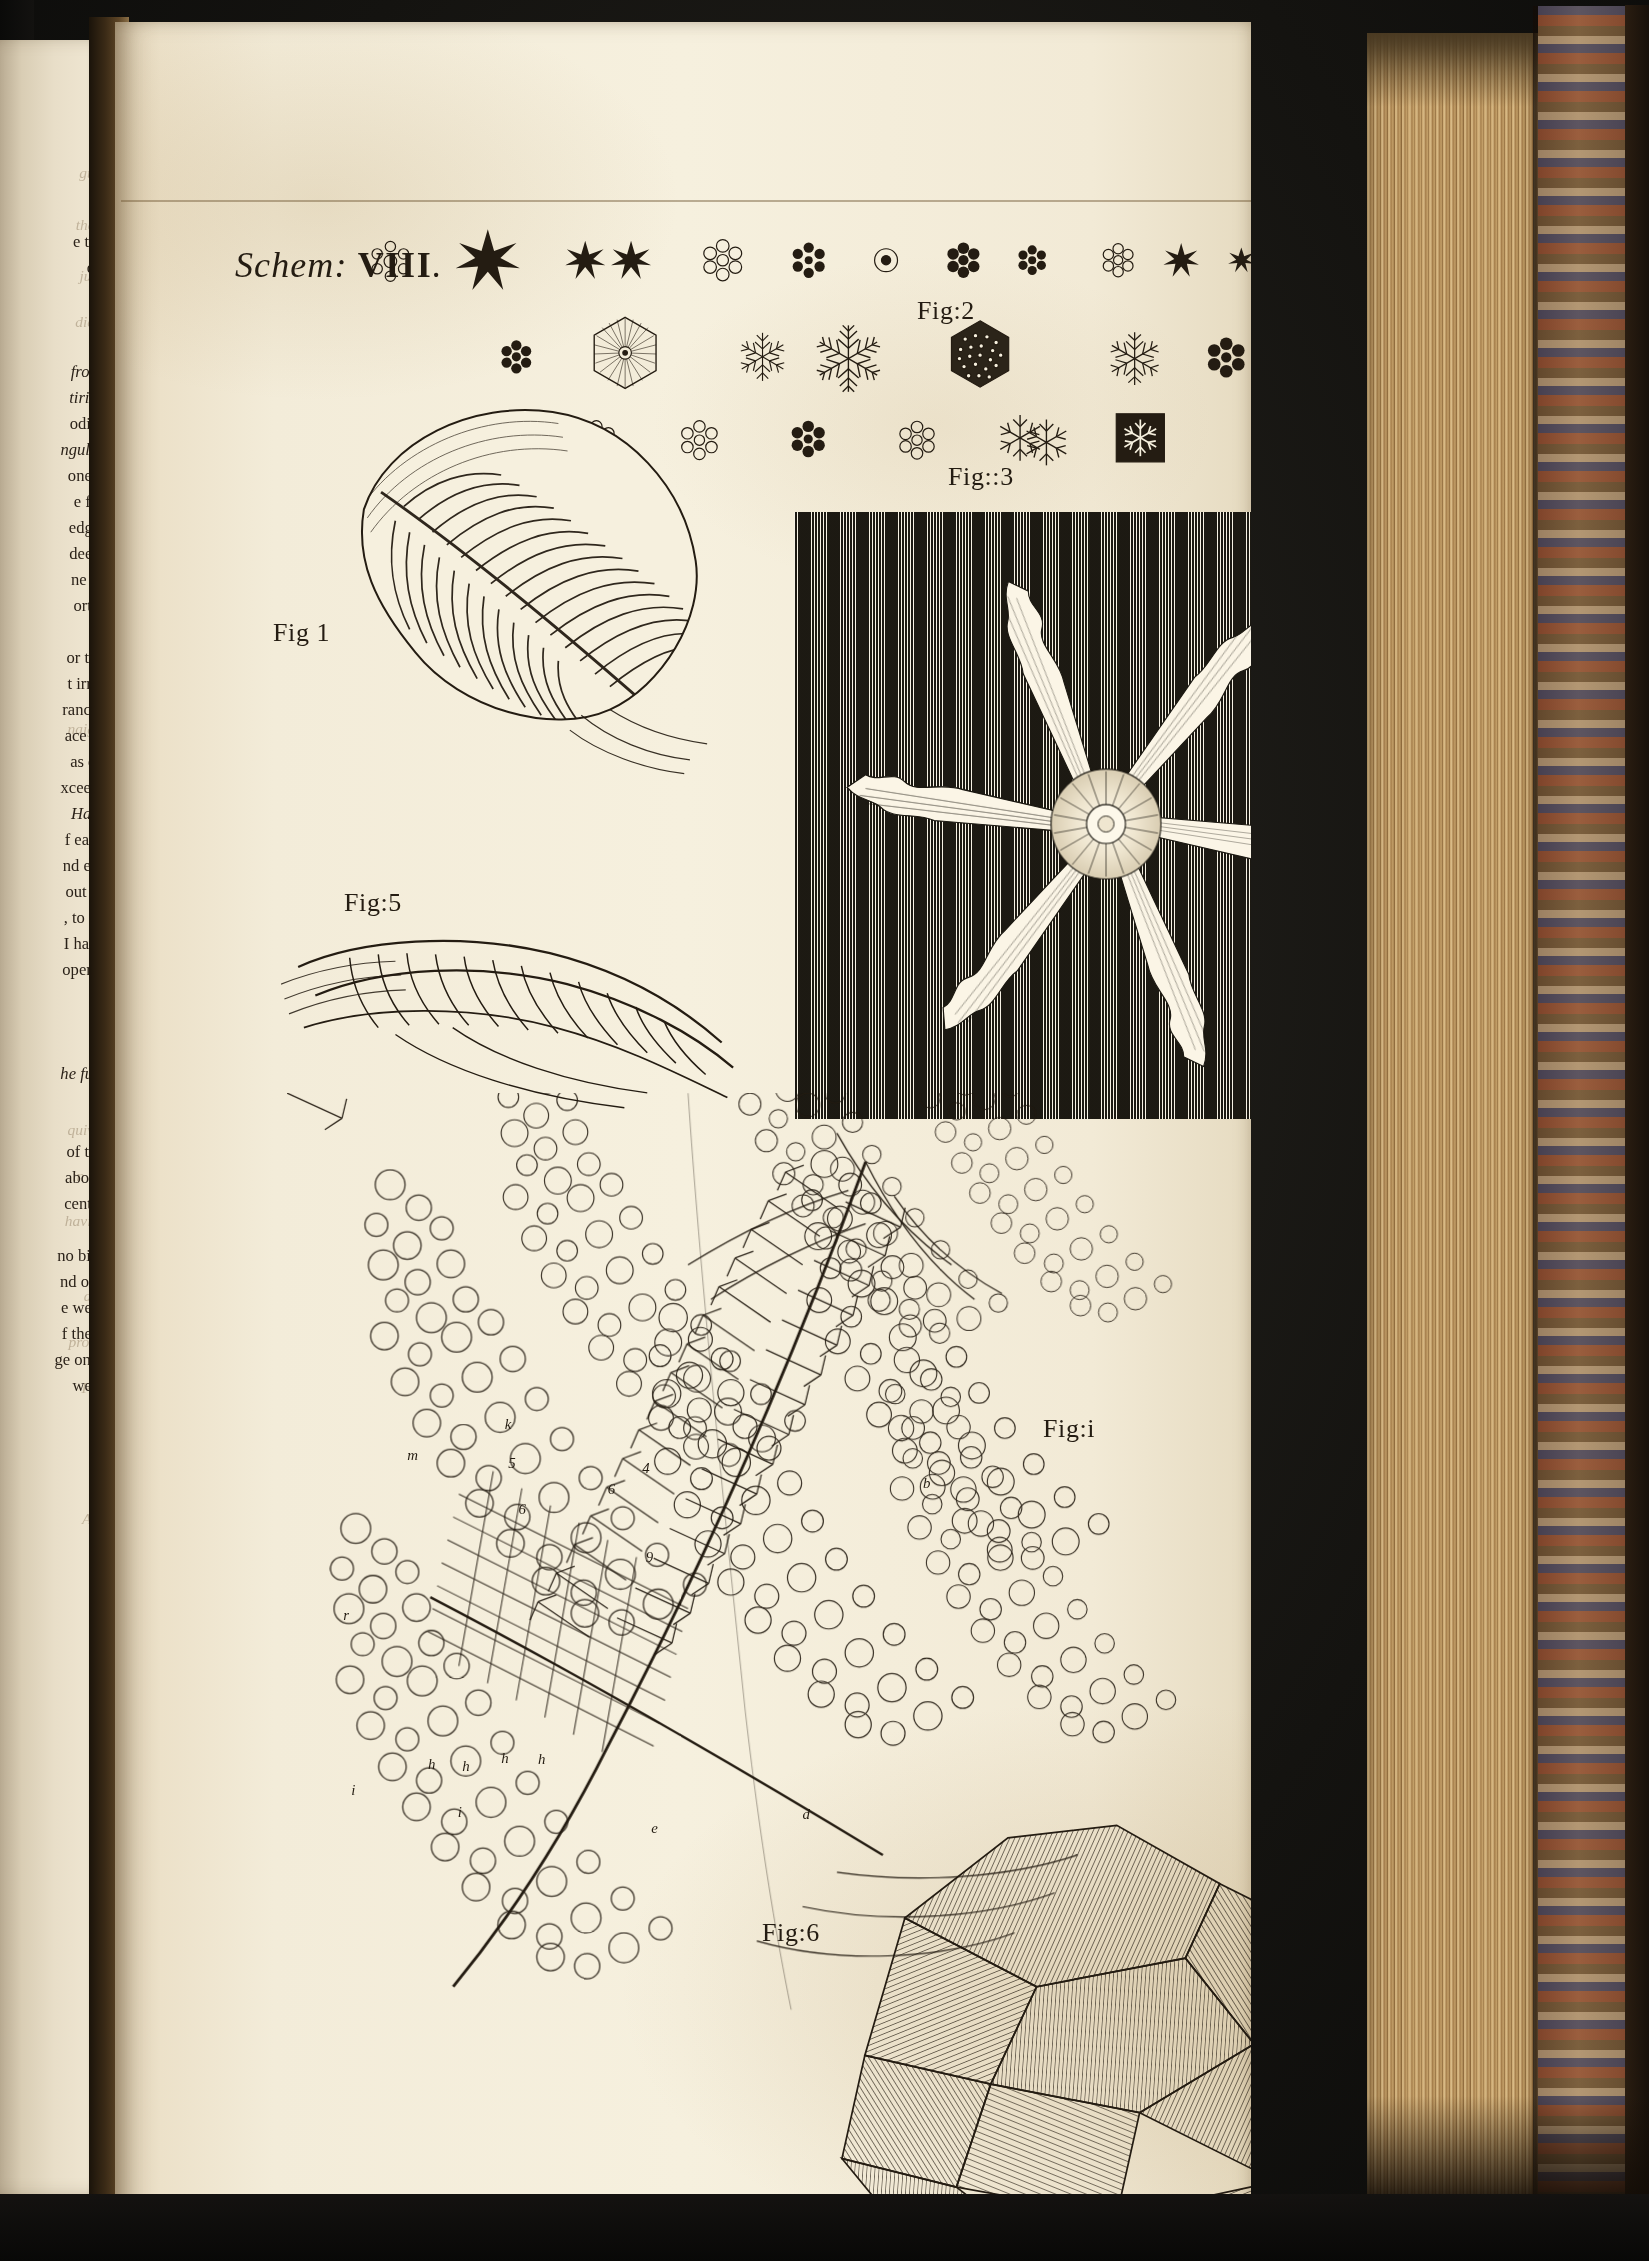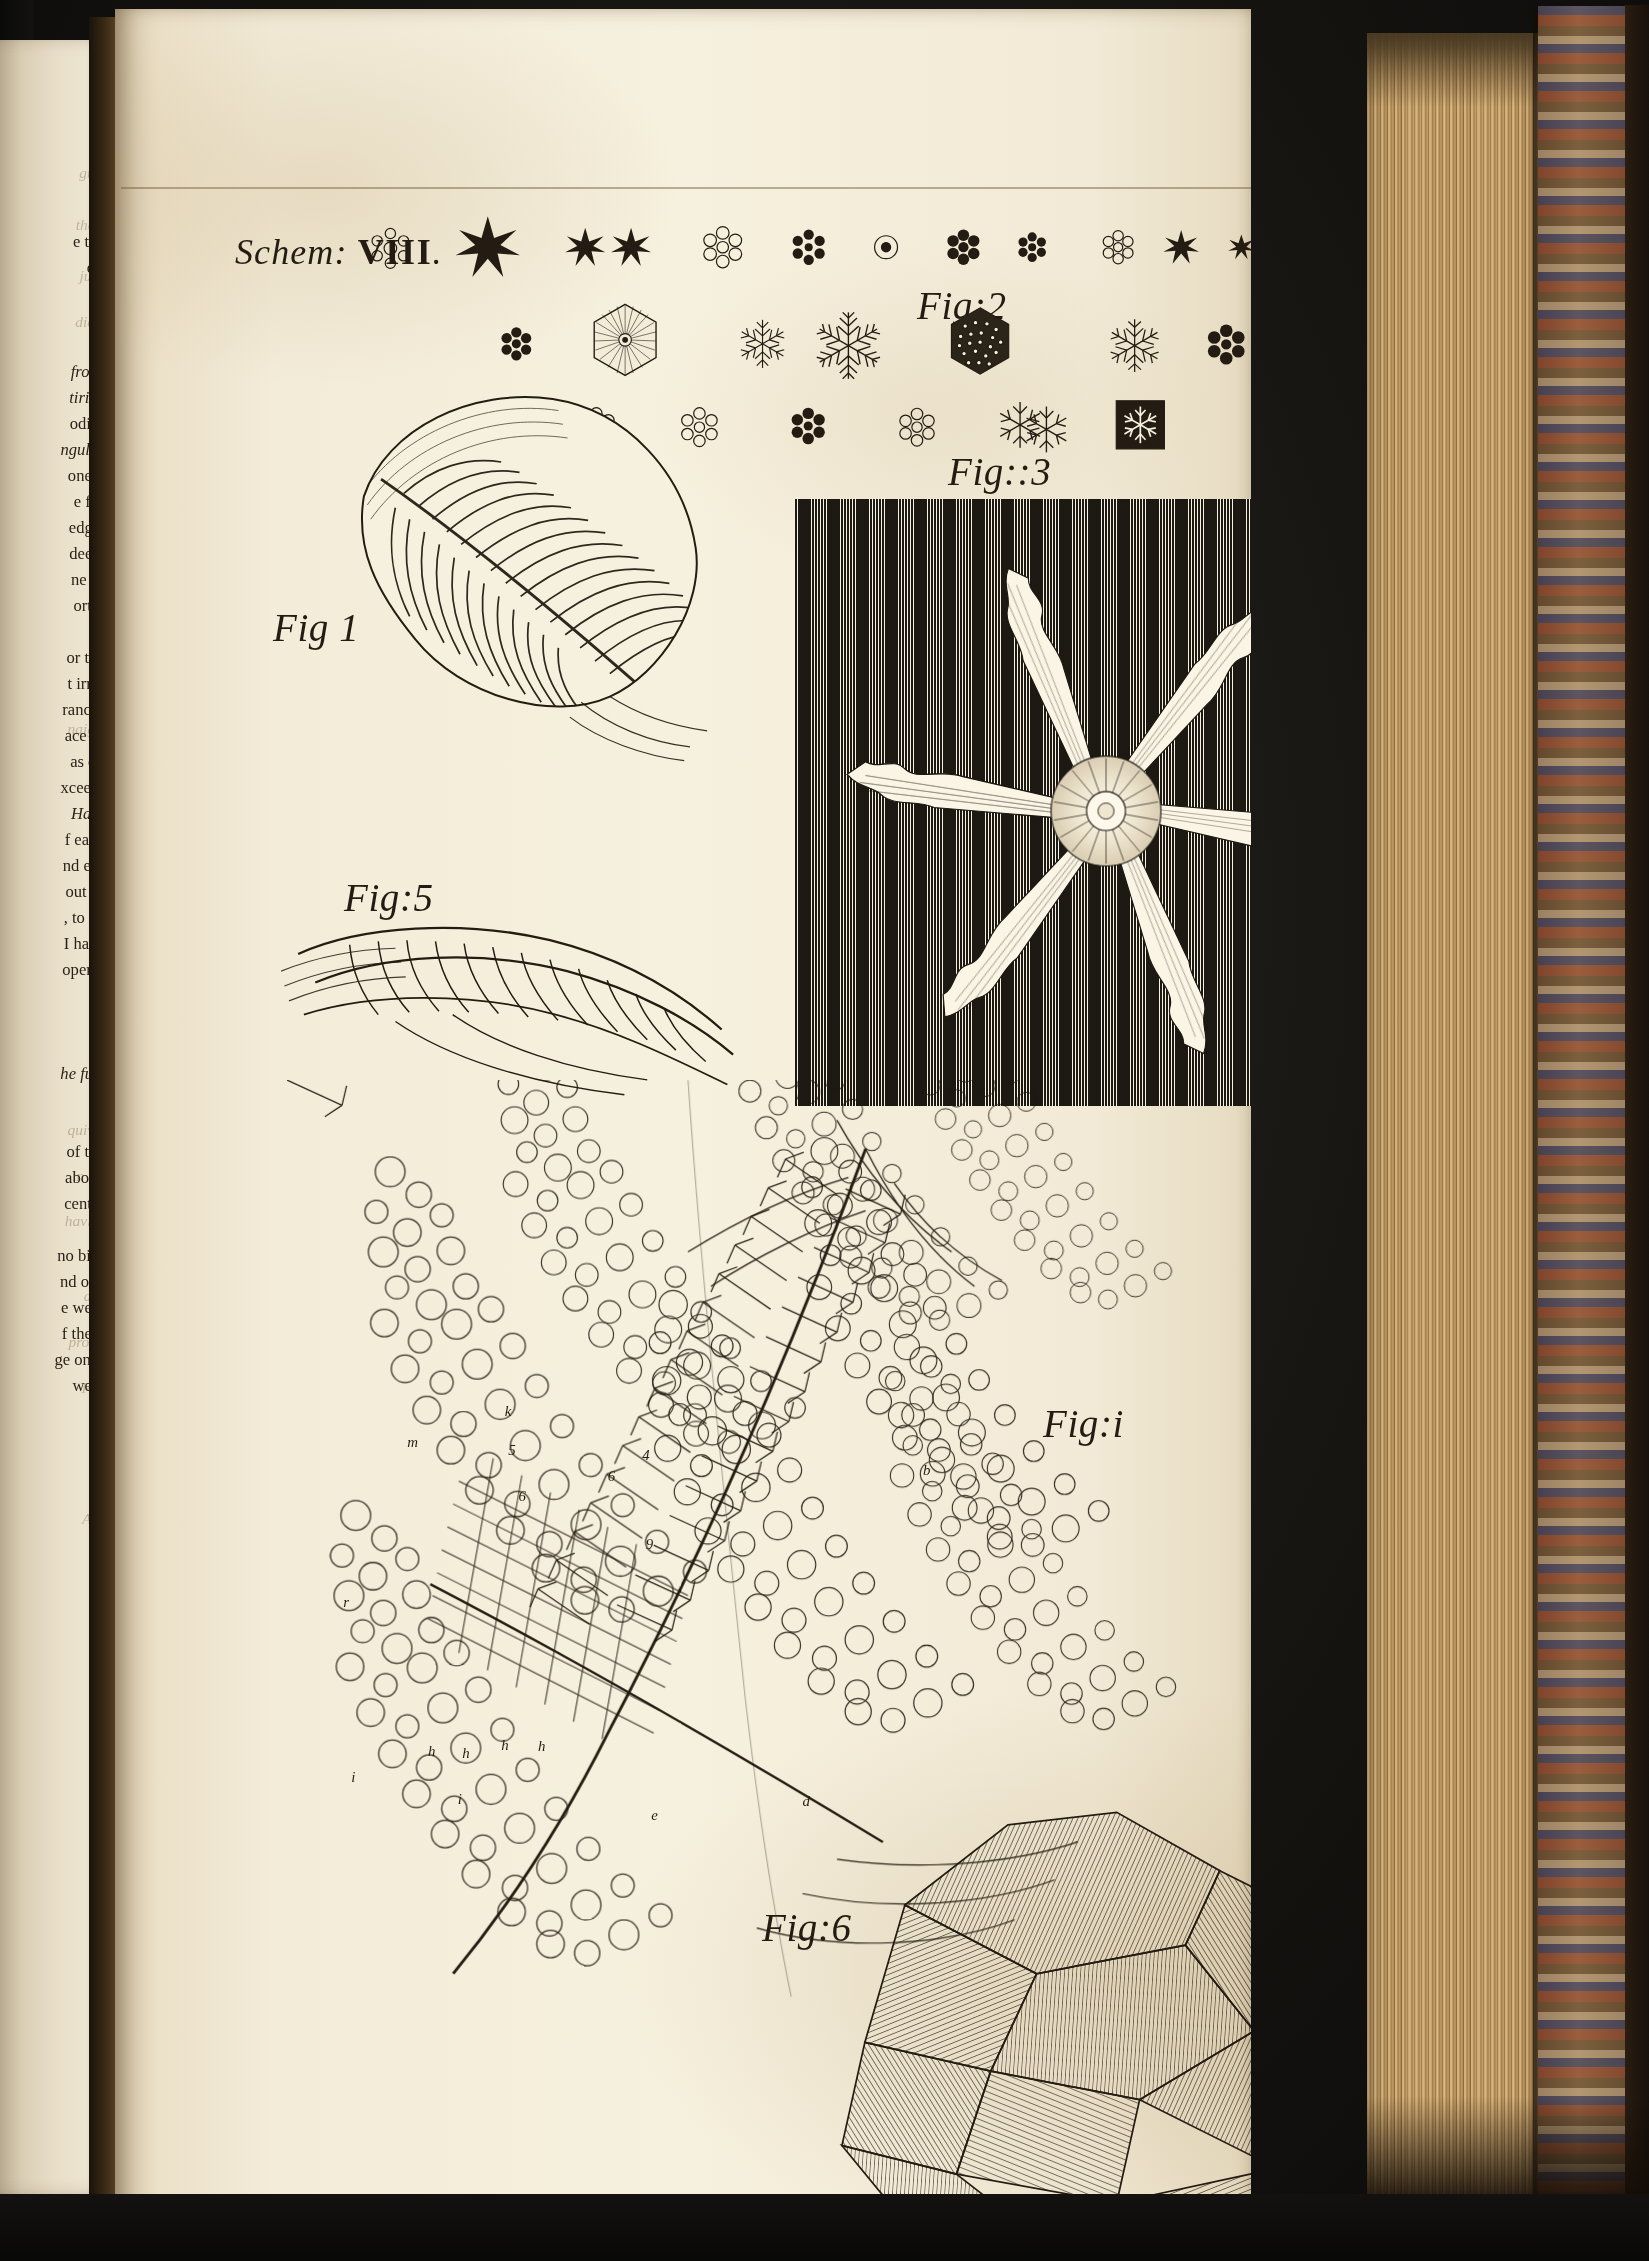--- a/index.html
+++ b/index.html
@@ -85,21 +85,21 @@
     top: 17px;
     width: 40px;
     height: 2217px;
     background: linear-gradient(to right, #1a130a 0%, #3a2a16 40%, #5d4526 75%, #8a6f47 100%);
   }
 
   
   .page {
     position: absolute;
     left: 115px;
-    top: 9px;
+    top: 22px;
     width: 1136px;
     height: 2234px;
     background:
       linear-gradient(to right, #d8c9ad 0%, #ece1c9 4%, #f3ecd9 14%, #f6f0de 50%, #f2ead6 86%, #e6dbc1 100%);
     box-shadow: inset 15px 0 24px -8px rgba(80,58,30,0.55),
                 inset -8px 0 16px -6.9px rgba(120,96,60,0.35);
     overflow: hidden;
   }
   .page-stain {
     position: absolute;
@@ -126,23 +126,22 @@
     top: 222px;
     font-size: 36px;
     font-style: italic;
     color: #241c12;
     letter-spacing: 1.1px;
   }
   .schem b { font-style: normal; font-weight: 700; letter-spacing: 1.7px; }
 
   .figlabel {
     position: absolute;
-    font-style: italic;
     color: #241c12;
-    font-size: 39px;
+    font-size: 26px;
     letter-spacing: 0.6px;
   }
 
   
   .crystal-row { position: absolute; display: flex; align-items: center; }
 
   
   .fig3-frame {
     position: absolute;
     left: 679px;

